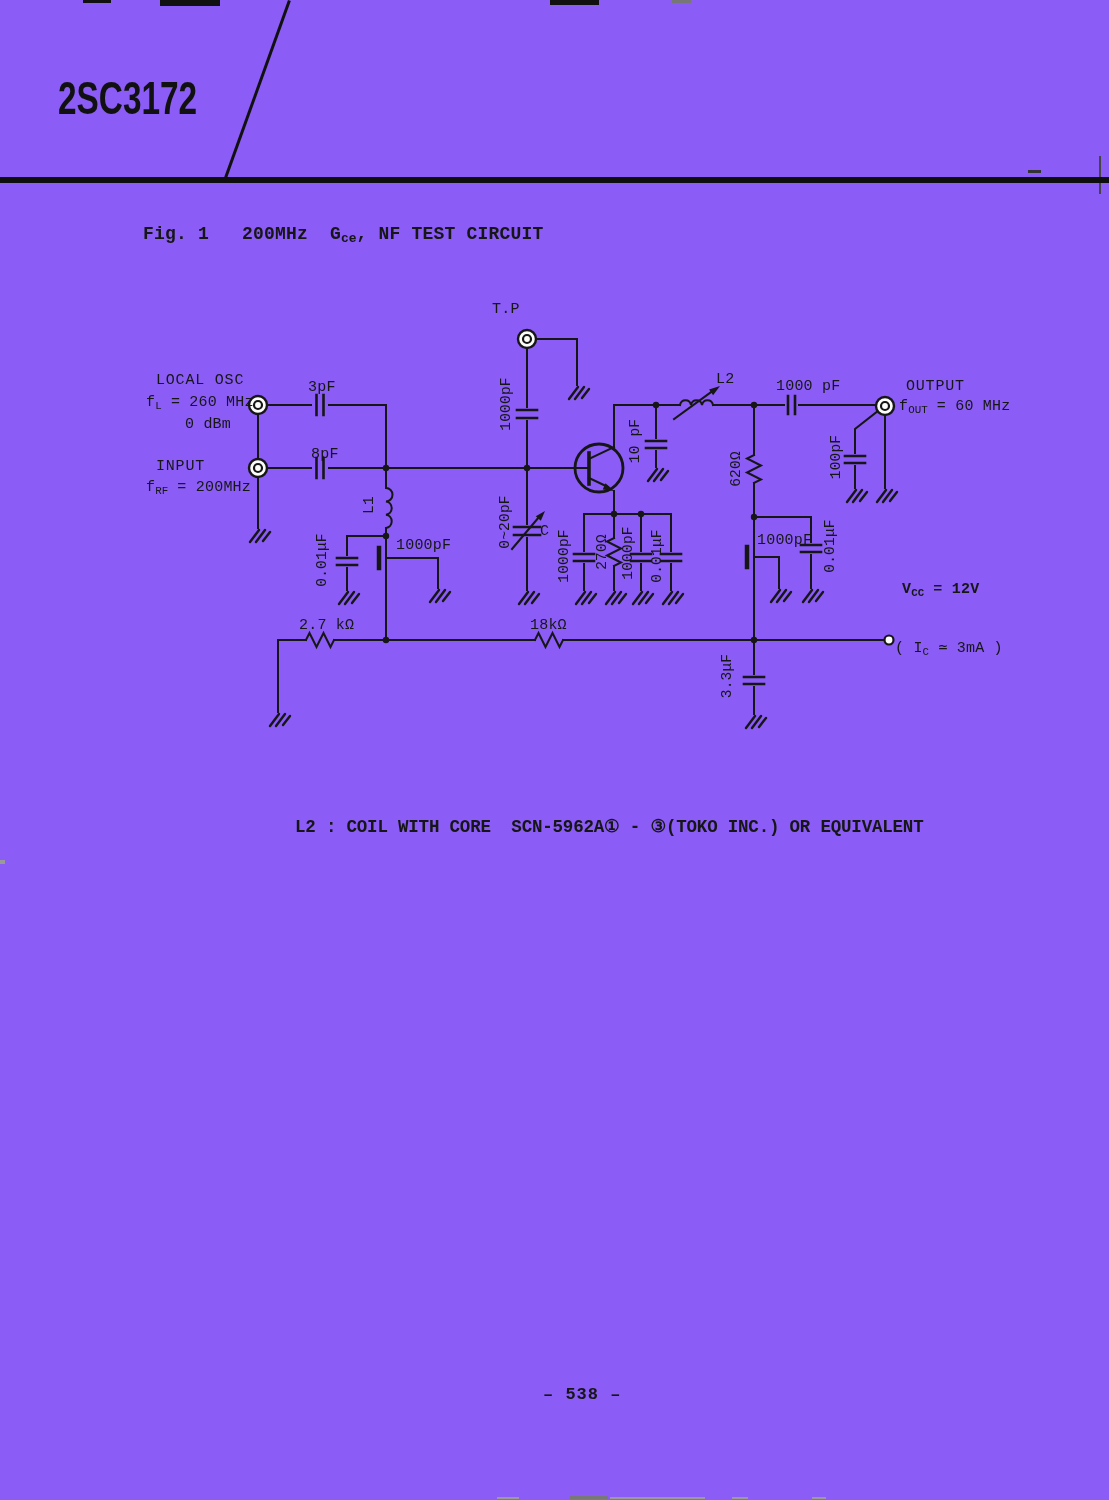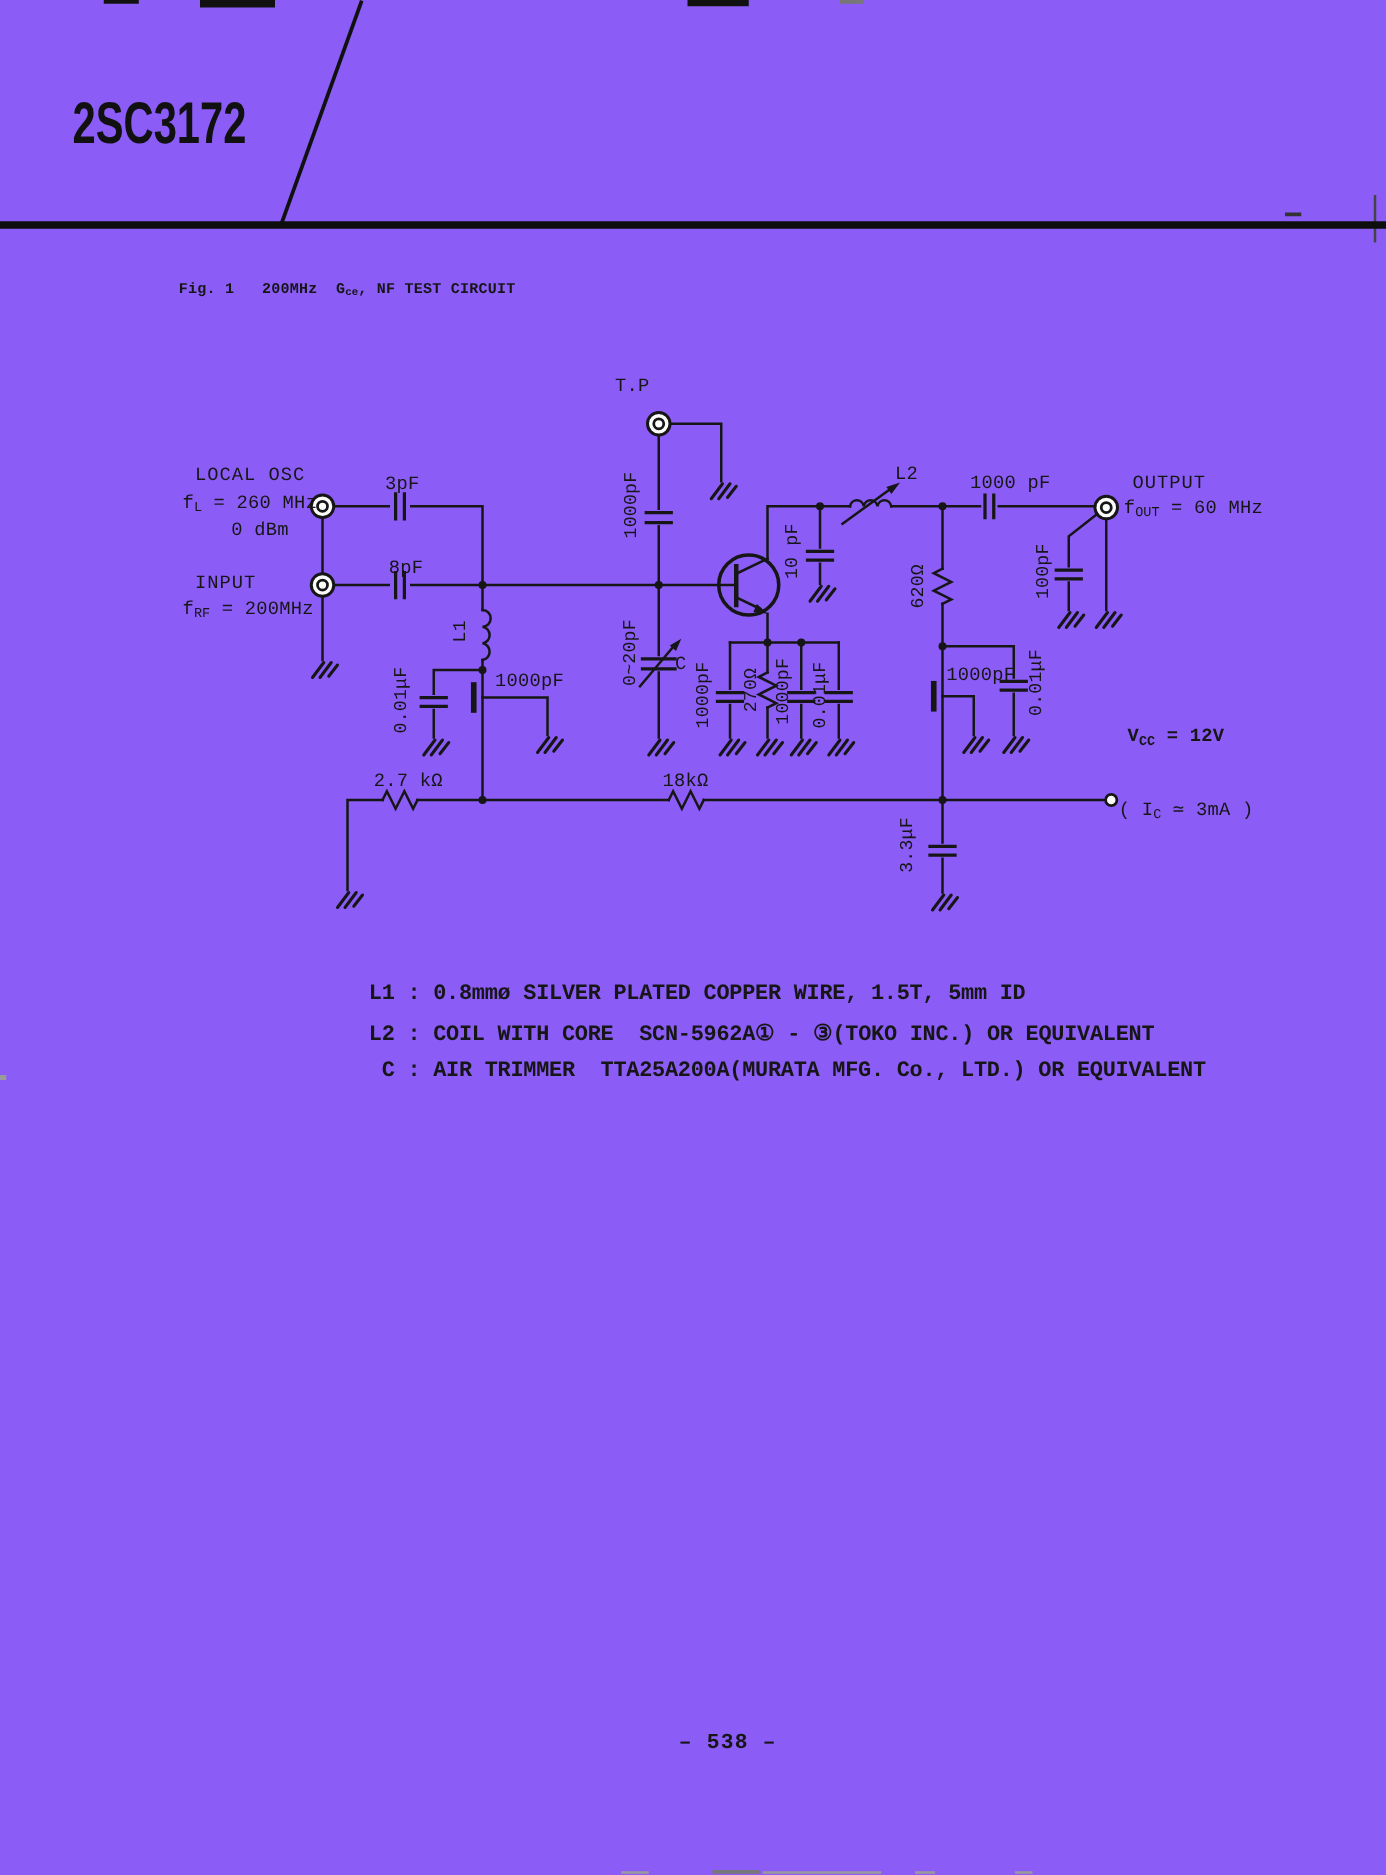--- a/index.html
+++ b/index.html
@@ -5,21 +5,21 @@
   html,body{margin:0;padding:0;background:#e8e8e8;}
   .page{position:relative;width:1109px;height:1500px;background:#8b5cf6;overflow:hidden;
         font-family:"Liberation Mono",monospace;color:#161616;}
   .mark{position:absolute;background:#111;}
   .brand{position:absolute;left:58px;top:76px;font-family:"Liberation Sans",sans-serif;
          font-weight:700;font-size:47px;line-height:44px;transform:scaleX(0.71);
          transform-origin:0 0;color:#111;}
   .diag{position:absolute;left:288px;top:0;width:2.5px;height:193px;background:#111;
         transform:rotate(19.8deg);transform-origin:top left;}
   .rule{position:absolute;left:0;top:177px;width:1109px;height:6px;background:#0e0e0e;}
-  .figtitle{position:absolute;left:143px;top:224px;font-size:12px;font-weight:700;
+  .figtitle{position:absolute;left:143px;top:224px;font-size:18px;font-weight:700;
             letter-spacing:0.2px;white-space:pre;}
   .cir{position:absolute;left:0;top:0;width:1109px;height:1500px;pointer-events:none;}
   .lbl{position:absolute;font-size:15px;letter-spacing:0.2px;white-space:pre;line-height:1.1;}
   .rot{position:absolute;font-size:14.5px;letter-spacing:0.2px;white-space:pre;line-height:1;
        transform:translate(-50%,-50%) rotate(-90deg);}
   .sb{font-size:0.72em;vertical-align:-0.25em;letter-spacing:0;}
   .note{position:absolute;left:295px;font-size:17.5px;font-weight:700;letter-spacing:-0.2px;
         white-space:pre;}
   .pageno{position:absolute;left:543px;top:1385px;font-size:17px;font-weight:700;
           letter-spacing:1px;white-space:pre;}
@@ -198,19 +198,17 @@
   <div class="rot" style="left:322px;top:560px;">0.01μF</div>
   <div class="rot" style="left:564px;top:556px;">1000pF</div>
   <div class="rot" style="left:602px;top:552px;">270Ω</div>
   <div class="rot" style="left:628px;top:553px;">1000pF</div>
   <div class="rot" style="left:657px;top:556px;">0.01μF</div>
   <div class="rot" style="left:736px;top:469px;">620Ω</div>
   <div class="rot" style="left:836px;top:457px;">100pF</div>
   <div class="rot" style="left:830px;top:546px;">0.01μF</div>
   <div class="rot" style="left:727px;top:676px;">3.3μF</div>
 
-  <div class="note" style="top:785px;">L1 : 0.8mmø SILVER PLATED COPPER WIRE, 1.5T, 5mm ID</div>
   <div class="note" style="top:816px;">L2 : COIL WITH CORE  SCN-5962A① - ③(TOKO INC.) OR EQUIVALENT</div>
-  <div class="note" style="top:847px;"> C : AIR TRIMMER  TTA25A200A(MURATA MFG. Co., LTD.) OR EQUIVALENT</div>
 
   <div class="pageno">– 538 –</div>
 
 </div>
 
 </body></html>

